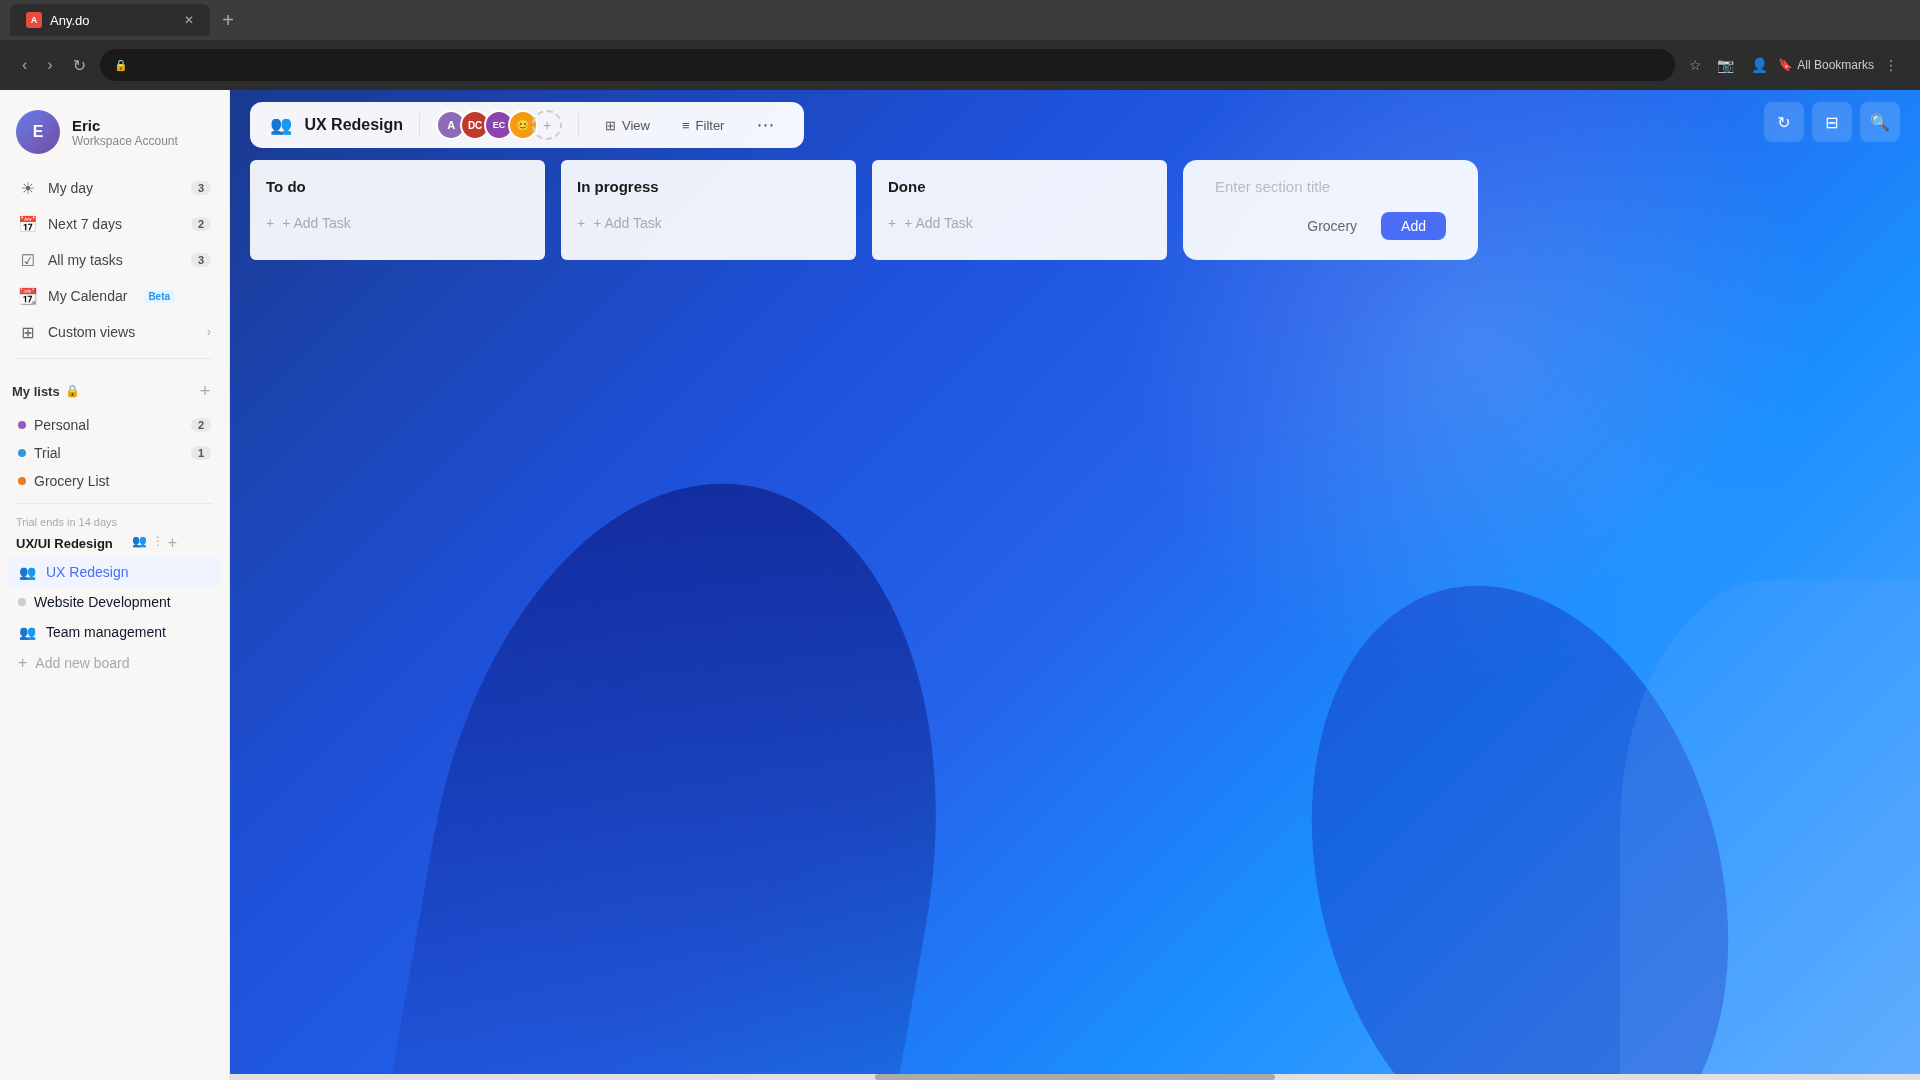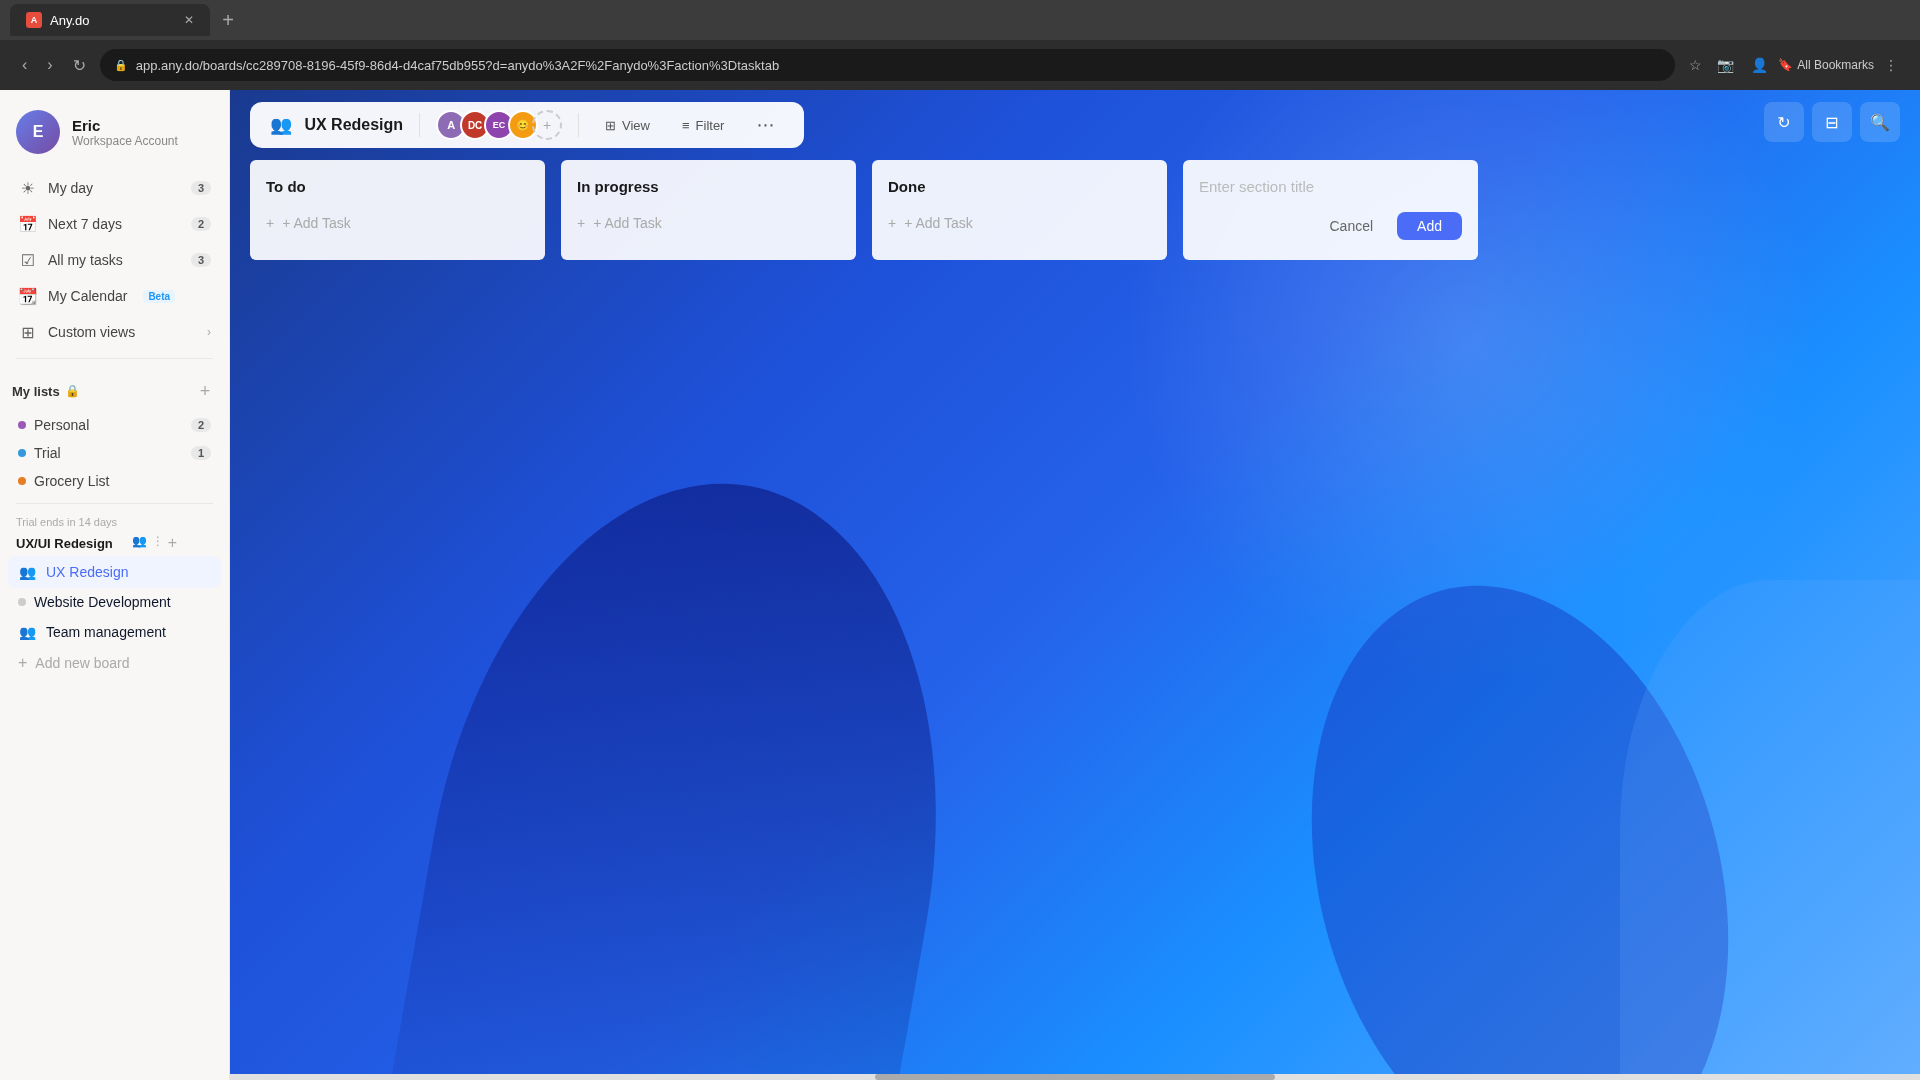--- a/index.html
+++ b/index.html
@@ -85,21 +85,21 @@
 
     
     .columns-area { position: relative; z-index: 10; display: flex; gap: 16px; padding: 0 20px 20px; overflow-x: auto; flex: 1; align-items: flex-start; }
 
     
     .column-card { background: rgba(255,255,255,0.92); border-radius: 6px; width: 295px; flex-shrink: 0; padding: 18px 16px; min-height: 100px; }
     .column-title { font-size: 15px; font-weight: 600; color: #1a1a1a; margin-bottom: 16px; }
     .add-task-btn { display: flex; align-items: center; gap: 8px; color: #aaa; font-size: 14px; cursor: pointer; padding: 4px 0; }
 
     
-    .new-section-card { background: rgba(255,255,255,0.92); border-radius: 6px; width: 295px; flex-shrink: 0; padding: 18px 16px; min-height: 100px; }
+    .new-section-card { background: rgba(255,255,255,0.92); border-radius: 14px; width: 295px; flex-shrink: 0; padding: 18px 32px; min-height: 100px; }
     .section-input { width: 100%; border: none; background: transparent; font-size: 15px; color: #333; outline: none; font-family: inherit; }
     .section-input::placeholder { color: #bbb; }
     .section-input-actions { display: flex; gap: 10px; margin-top: 16px; justify-content: flex-end; }
     .cancel-btn { background: transparent; border: none; color: #666; font-size: 14px; cursor: pointer; padding: 6px 14px; border-radius: 8px; }
     .add-btn { background: #4a6cf7; border: none; color: white; font-size: 14px; cursor: pointer; padding: 6px 20px; border-radius: 8px; font-weight: 500; }
 
     
     .scrollbar { height: 6px; background: #e0e0e0; position: absolute; bottom: 0; left: 0; right: 0; }
     .scrollbar-thumb { height: 6px; background: #aaa; border-radius: 3px; width: 400px; margin: 0 auto; }
   </style>
@@ -114,21 +114,20 @@
       <span class="tab-close">✕</span>
     </div>
     <div class="tab-new">+</div>
   </div>
   <div class="nav-bar">
     <button class="nav-btn">‹</button>
     <button class="nav-btn">›</button>
     <button class="nav-btn">↻</button>
     <div class="address-bar">
       <span class="address-lock">🔒</span>
-      <span>app.any.do/boards/cc289708-8196-45f9-86d4-d4caf75db955?d=anydo%3A2F%2Fanydo%3Faction%3Dtasktab</span>
     </div>
     <div class="nav-actions">
       <button class="nav-action-btn">☆</button>
       <button class="nav-action-btn">📷</button>
       <button class="nav-action-btn">👤</button>
       <div class="all-bookmarks">
         <span class="bookmark-icon">🔖</span>
         <span>All Bookmarks</span>
       </div>
       <button class="nav-action-btn">⋮</button>
@@ -295,21 +294,21 @@
         <div class="column-title">Done</div>
         <div class="add-task-btn">
           <span>+</span>
           <span>+ Add Task</span>
         </div>
       </div>
 
       <div class="new-section-card">
         <input class="section-input" type="text" placeholder="Enter section title" style="">
         <div class="section-input-actions">
-          <button class="cancel-btn">Cancel</button>
+          <button class="cancel-btn">Grocery</button>
           <button class="add-btn">Add</button>
         </div>
       </div>
     </div>
 
     <div class="scrollbar">
       <div class="scrollbar-thumb"></div>
     </div>
   </div>
 </div>

